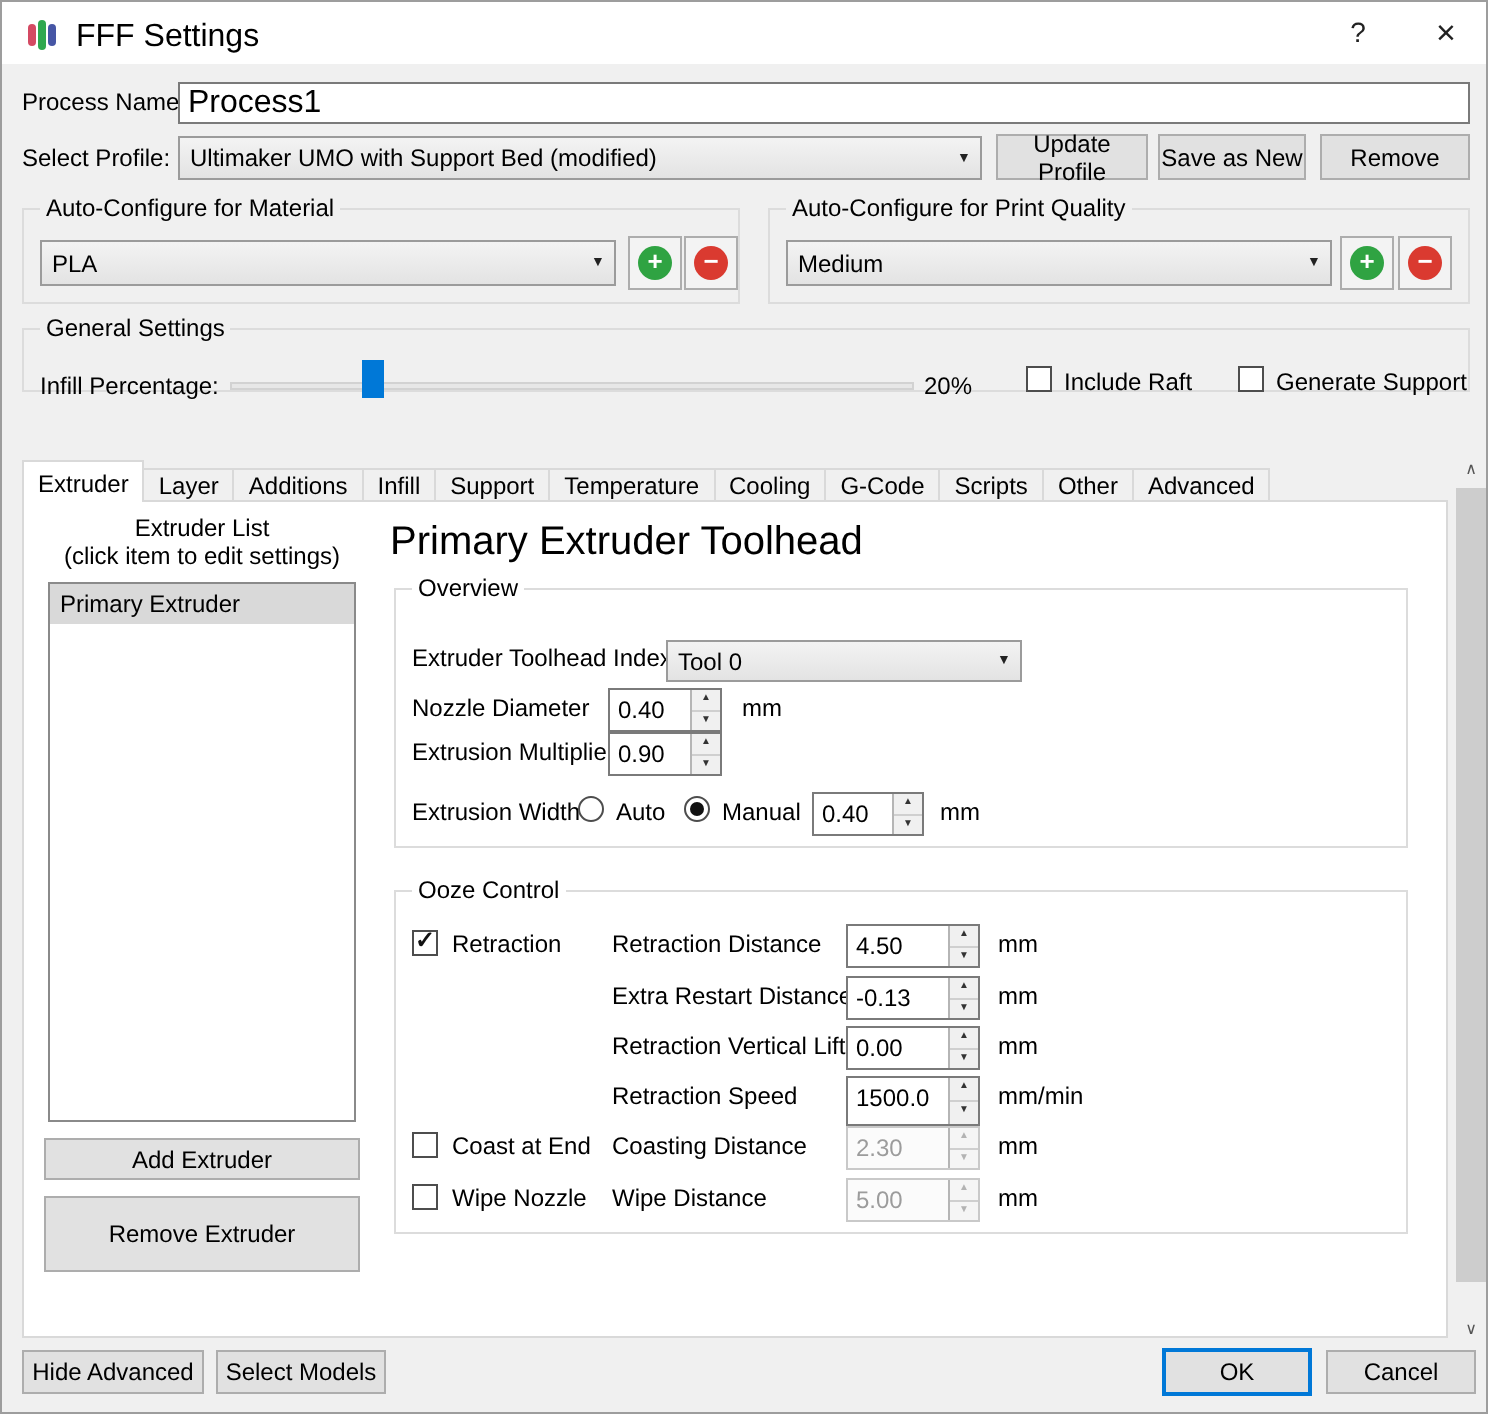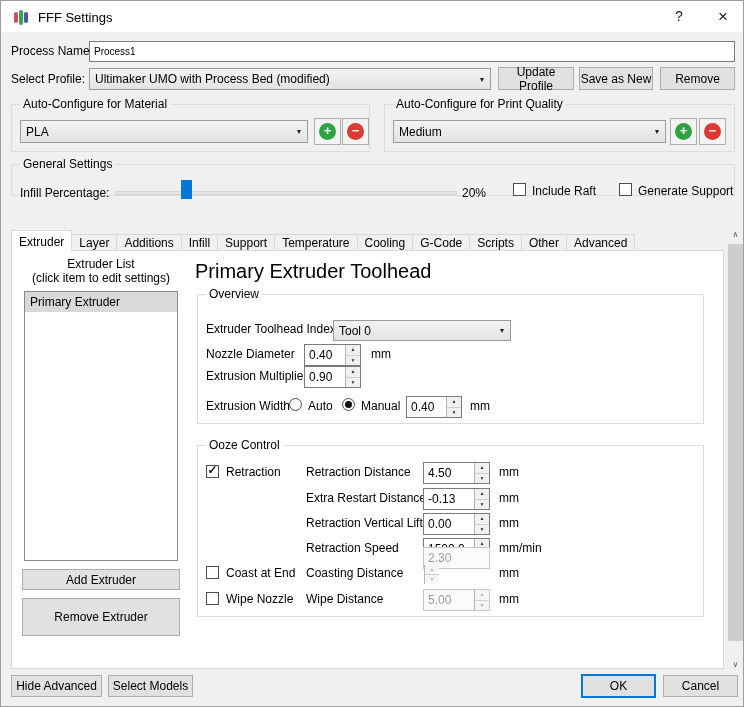--- a/index.html
+++ b/index.html
@@ -9,23 +9,23 @@
     position:relative; width:744px; height:707px;
     background:#f0f0f0; border:1px solid #9d9d9d; overflow:hidden;
   }
   .lbl { position:absolute; font-size:12px; white-space:nowrap; line-height:13px; }
   .titlebar { position:absolute; left:0; top:0; width:100%; height:31px; background:#ffffff; }
   .app-icon { position:absolute; left:13px; top:8px; width:18px; height:16px; display:flex; align-items:center; gap:1px; }
   .app-icon .bar { width:4px; border-radius:2px; }
   .bar.b1 { height:11px; background:#d44a63; }
   .bar.b2 { height:15px; background:#2fa84f; }
   .bar.b3 { height:11px; background:#4656a5; }
-  .title-text { position:absolute; left:37px; top:9px; font-size:13px; }
+  .title-text { position:absolute; left:37px; top:9px; font-size:16px; }
   .cap-btn { position:absolute; top:0; height:31px; width:36px; text-align:center; line-height:31px; font-size:14px; color:#222; cursor:default; }
-  .textbox { position:absolute; border:1px solid #7a7a7a; background:#fff; font-family:"Liberation Sans",sans-serif; font-size:10px; padding:0 4px; }
+  .textbox { position:absolute; border:1px solid #7a7a7a; background:#fff; font-family:"Liberation Sans",sans-serif; font-size:16px; padding:0 4px; }
   .btn { position:absolute; background:#e1e1e1; border:1px solid #adadad; font-size:12px; text-align:center; display:flex; align-items:center; justify-content:center; }
   .btn.default { border:2px solid var(--accent_blue); }
   .combo { position:absolute; background:linear-gradient(#f3f3f3,#e3e3e3); border:1px solid #9b9b9b; display:flex; align-items:center; }
   .combo-text { flex:1; font-size:12px; padding-left:5px; white-space:nowrap; overflow:hidden; }
   .combo-arrow { width:16px; font-size:7px; color:#222; text-align:center; }
   .gbox { position:absolute; border:1px solid #dcdcdc; }
   .gtitle { position:absolute; top:-7px; left:8px; background:#f0f0f0; padding:0 3px; font-size:12px; line-height:13px; white-space:nowrap; }
   .gbox.on-white .gtitle { background:#fff; }
   .cb { position:absolute; width:13px; height:13px; background:#fff; border:1px solid #4d4d4d; text-align:center; }
   .cb .check { display:block; font-size:12px; line-height:11px; margin-top:-1px; color:#111; font-weight:bold; }
@@ -72,21 +72,21 @@
     <span class="title-text">FFF Settings</span>
     <span class="cap-btn" style="left:660px;">?</span>
     <span class="cap-btn" style="left:704px; font-size:17px;">×</span>
   </div>
 
   <span class="lbl" style="left:10px; top:44px;">Process Name:</span>
   <input class="textbox" style="left: 88px; top: 40px; width: 646px; height: 21px;" value="Process1">
 
   <span class="lbl" style="left:10px; top:72px;">Select Profile:</span>
   <div class="combo" style="left:88px; top:67px; width:402px; height:22px;">
-    <span class="combo-text">Ultimaker UMO with Process Bed (modified)</span>
+    <span class="combo-text">Ultimaker UMO with Support Bed (modified)</span>
     <span class="combo-arrow">▼</span>
   </div>
   <div class="btn" style="left:497px; top:66px; width:76px; height:23px;">Update Profile</div>
   <div class="btn" style="left:578px; top:66px; width:74px; height:23px;">Save as New</div>
   <div class="btn" style="left:659px; top:66px; width:75px; height:23px;">Remove</div>
 
   <div class="gbox" style="left:10px; top:103px; width:359px; height:48px;">
     <span class="gtitle">Auto-Configure for Material</span>
     <div class="combo" style="left:8px; top:15px; width:288px; height:23px;">
       <span class="combo-text">PLA</span>
@@ -239,21 +239,21 @@
         <span class="spin-btns">
             <span class="spin-btn">▲</span>
             <span class="spin-btn">▼</span>
           </span>
       </div>
       <span class="lbl" style="left:301px; top:96px;">mm/min</span>
 
       <div class="cb" style="left:8px; top:120px;"></div>
       <span class="lbl" style="left:28px; top:121px;">Coast at End</span>
       <span class="lbl" style="left:108px; top:121px;">Coasting Distance</span>
-      <div class="spin disabled" style="left:225px; top:101px; width:67px; height:22px;flex-direction:column;">
+      <div class="spin disabled" style="left:225px; top:117px; width:67px; height:22px;">
         <span class="spin-val">2.30</span>
         <span class="spin-btns">
             <span class="spin-btn">▲</span>
             <span class="spin-btn">▼</span>
           </span>
       </div>
       <span class="lbl" style="left:301px; top:121px;">mm</span>
 
       <div class="cb" style="left:8px; top:146px;"></div>
       <span class="lbl" style="left:28px; top:147px;">Wipe Nozzle</span>

